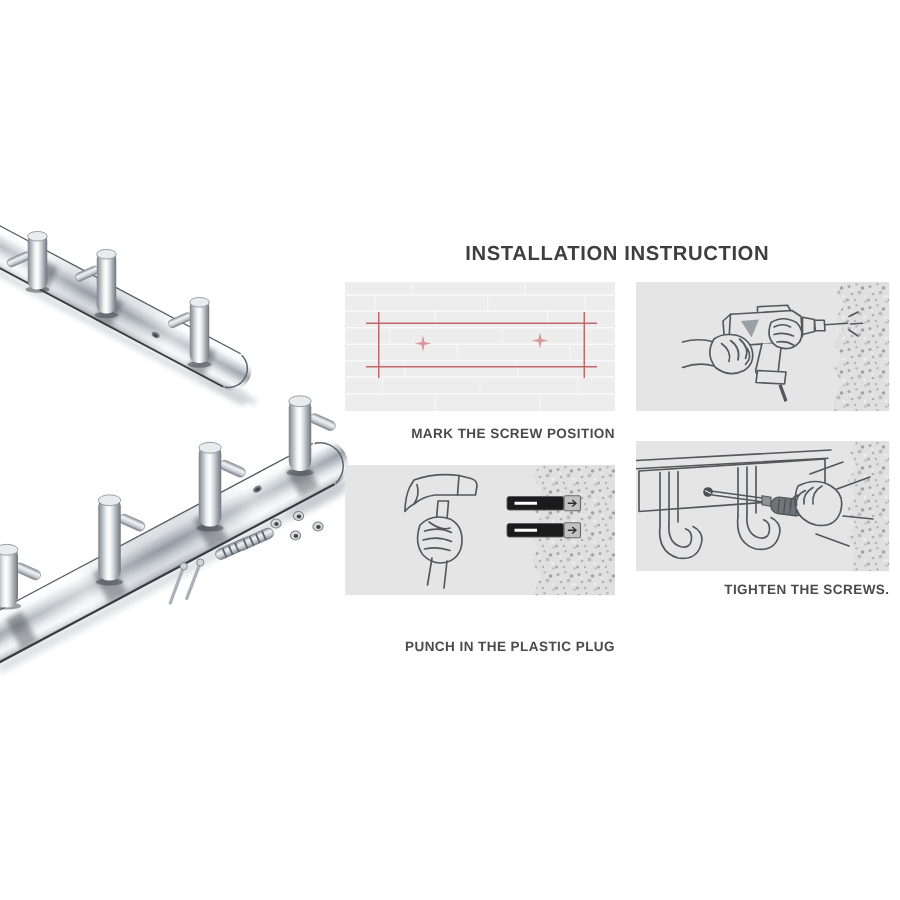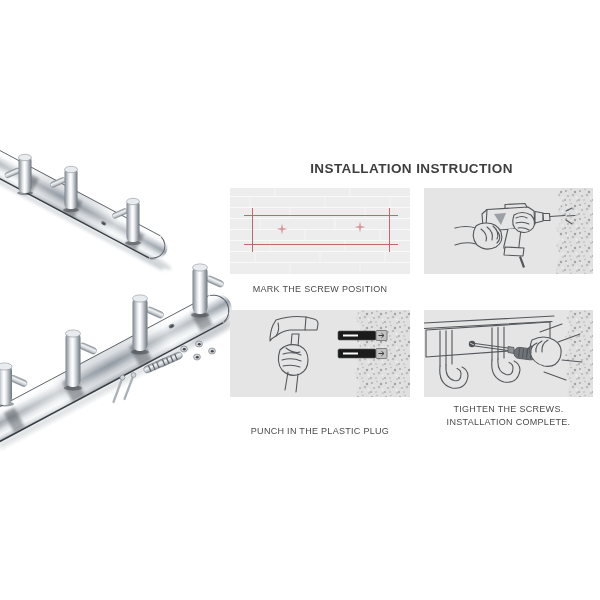--- a/index.html
+++ b/index.html
@@ -10,21 +10,21 @@
   .product-art{position:absolute;left:0;top:0;width:600px;height:600px;}
   .title{
     position:absolute;left:230px;top:161px;width:363px;margin:0;
     text-align:center;font-size:13.5px;font-weight:700;letter-spacing:.4px;
     color:var(--title,#3e3e3e);
   }
   .step{position:absolute;margin:0;}
   .panel{position:relative;width:100%;overflow:hidden;}
   .panel svg{display:block;width:100%;height:100%;}
   .caption{
-    display:block;text-align:center;font-size:9px;font-weight:400;
+    display:block;text-align:right;font-size:9px;font-weight:700;
     letter-spacing:.3px;color:var(--caption,#4a4a4a);line-height:13px;
   }
   .red-line{stroke:var(--accent-red,#c2686c);stroke-width:1;fill:none;}
   .sparkle{fill:var(--sparkle-red,#d9979a);}
   .mark-bg{fill:var(--mark-panel-bg,#ededed);}
   .panel-bg{fill:var(--panel-bg,#e5e5e5);}
   .art{stroke:var(--line-art,#54575b);fill:none;stroke-width:1.1;stroke-linecap:round;stroke-linejoin:round;}
   .art-fill{fill:var(--panel-bg,#e5e5e5);stroke:var(--line-art,#54575b);stroke-width:1.1;stroke-linecap:round;stroke-linejoin:round;}
   .plug-body{fill:var(--plug-black,#1b1b1b);stroke:var(--line-art,#54575b);stroke-width:.6;}
 </style>
@@ -274,21 +274,21 @@
           <rect class="plug-body" x="108" y="39" width="38" height="9" rx="1.5"></rect>
           <rect x="113" y="42.5" width="15" height="2" fill="#fdfdfd"></rect>
           <rect x="146" y="38.5" width="11" height="10" rx="1" fill="#c2c2c2" stroke="#6b6b6b" stroke-width=".8"></rect>
           <path d="M148.5,43.5 h5 m-2,-2.2 l2.5,2.2 l-2.5,2.2" stroke="#2e2e2e" stroke-width=".9" fill="none"></path>
         </g>
       </svg>
     </div>
     <figcaption class="caption" style="margin-top:28px">PUNCH IN THE PLASTIC PLUG</figcaption>
   </figure>
 
-  <figure class="step" style="left:424px;top:310px;width:169px">
+  <figure class="step" style="left:424px;top:294px;width:169px">
     <div class="panel" style="height:87px">
       <svg viewBox="0 0 169 87" preserveAspectRatio="none">
         <rect class="panel-bg" width="169" height="87"></rect>
         <path d="M146,0 l-4,8 l5,9 l-6,10 l5,9 l-5,10 l5,9 l-5,9 l5,9 l-3,14 H169 V0 Z" fill="url(#stipple)"></path>
         <g>
           <path class="art" d="M0,13 L130,6 M0,18.5 L128,11.5"></path>
           <path class="art-fill" d="M2,20 L126,12 L126,38 L2,47 Z"></path>
           <path class="art" d="M16,21 L16,56 M22,20.7 L22,55 M28,20.3 L28,54"></path>
           <path class="art" d="M16,56 Q14,74 28,78 Q42,80 44,66 Q44,60 38,57 M22,55 Q21,68 30,70.5 Q37,72 37,64 Q37,60 33,58.5"></path>
           <path class="art" d="M68,17.8 L68,50 M74,17.4 L74,49 M80,17 L80,48"></path>
@@ -307,17 +307,16 @@
         <g>
           <path class="art-fill" d="M108,30 Q120,24 130,30 Q140,36 136,48 Q132,58 120,56 Q108,53 106,42 Q106,34 108,30 Z"></path>
           <path class="art" d="M108,36 q-6,2 -5,8 M113,33 q-7,3 -6,10 M118,31 q-7,4 -6,11 M124,30 q-7,4 -6,12"></path>
           <path class="art" d="M134,32 L156,24 M138,50 L158,52"></path>
           <path class="art" d="M116,22 L138,14 M120,62 L142,70" stroke-width=".9"></path>
         </g>
       </svg>
     </div>
     <figcaption class="caption" style="margin-top:6px">
       <span style="display:block">TIGHTEN THE SCREWS.</span>
-      <span style="display:block">INSTALLATION COMPLETE.</span>
     </figcaption>
   </figure>
 
 </div>
 
 </body></html>

